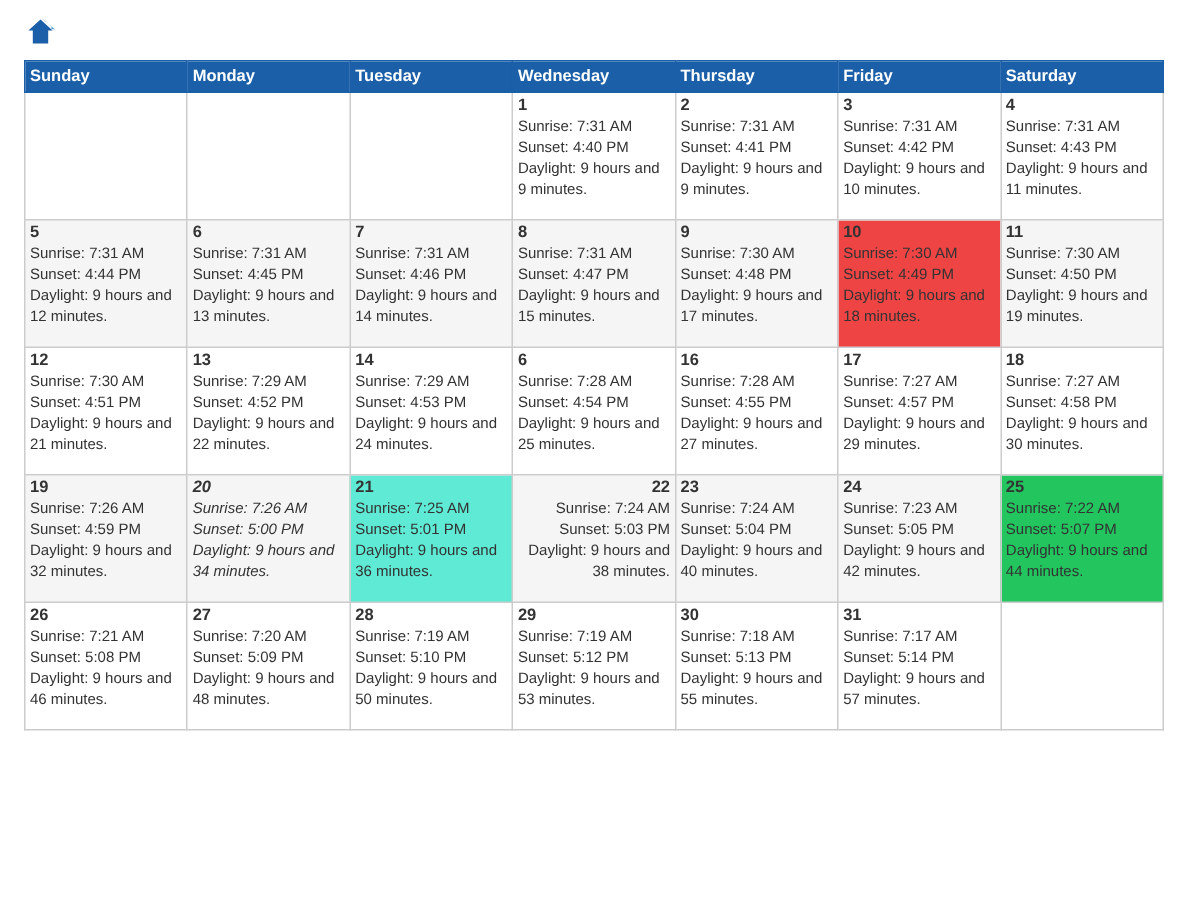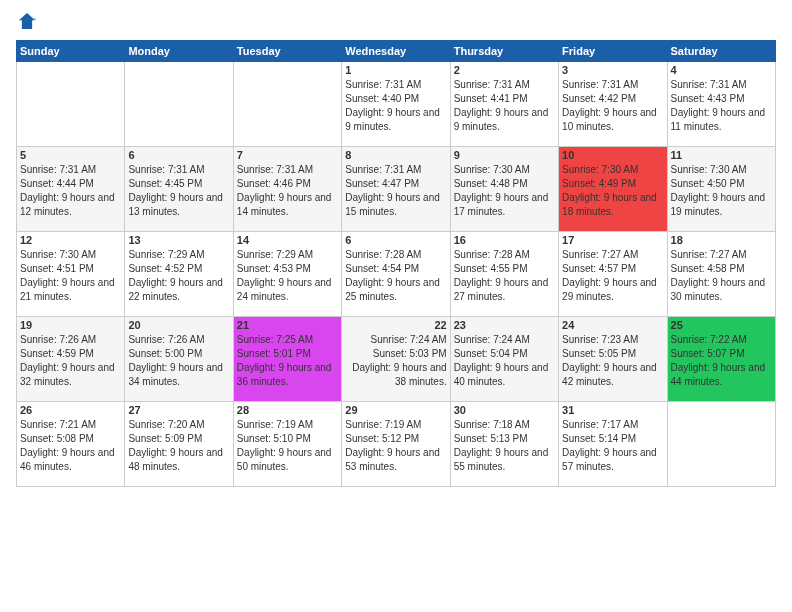--- a/index.html
+++ b/index.html
@@ -204,25 +204,25 @@
           <td>
             <span class="day-number">18</span>
             <div class="day-info">Sunrise: 7:27 AM<br>Sunset: 4:58 PM<br>Daylight: 9 hours and 30 minutes.</div>
           </td>
         </tr>
         <tr>
           <td style="background: rgb(245, 245, 245); margin-left: 12px;">
             <span class="day-number">19</span>
             <div class="day-info">Sunrise: 7:26 AM<br>Sunset: 4:59 PM<br>Daylight: 9 hours and 32 minutes.</div>
           </td>
-          <td style="background: rgb(245, 245, 245);">
+          <td style="background: rgb(245, 245, 245); font-style: italic;">
             <span class="day-number">20</span>
             <div class="day-info">Sunrise: 7:26 AM<br>Sunset: 5:00 PM<br>Daylight: 9 hours and 34 minutes.</div>
           </td>
-          <td style="background: #d946ef;">
+          <td style="background: #5eead4;">
             <span class="day-number">21</span>
             <div class="day-info">Sunrise: 7:25 AM<br>Sunset: 5:01 PM<br>Daylight: 9 hours and 36 minutes.</div>
           </td>
           <td style="background: rgb(245, 245, 245); text-align: right;">
             <span class="day-number">22</span>
             <div class="day-info">Sunrise: 7:24 AM<br>Sunset: 5:03 PM<br>Daylight: 9 hours and 38 minutes.</div>
           </td>
           <td style="background: rgb(245, 245, 245); margin-left: 26px;">
             <span class="day-number">23</span>
             <div class="day-info">Sunrise: 7:24 AM<br>Sunset: 5:04 PM<br>Daylight: 9 hours and 40 minutes.</div>

